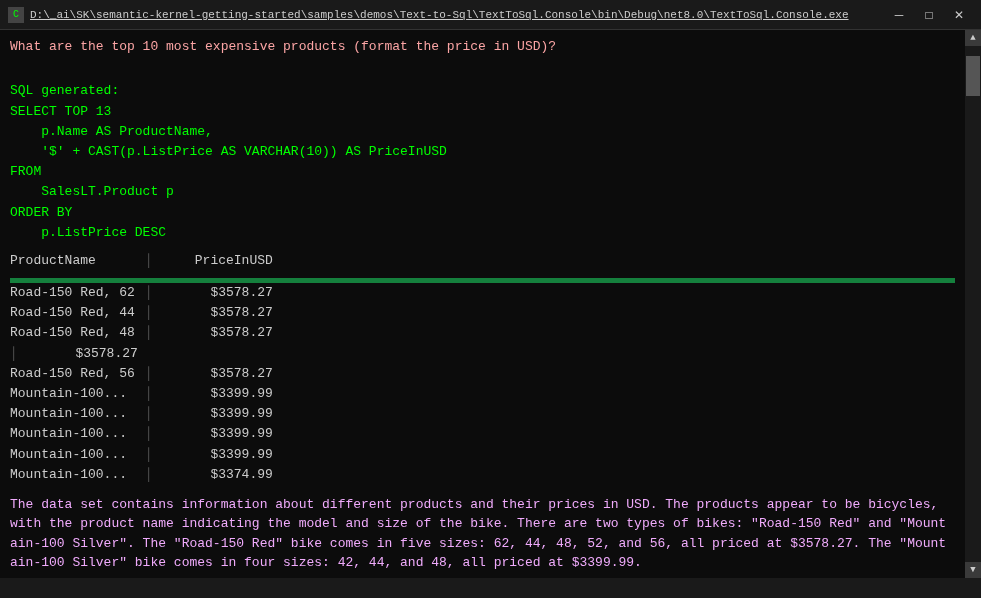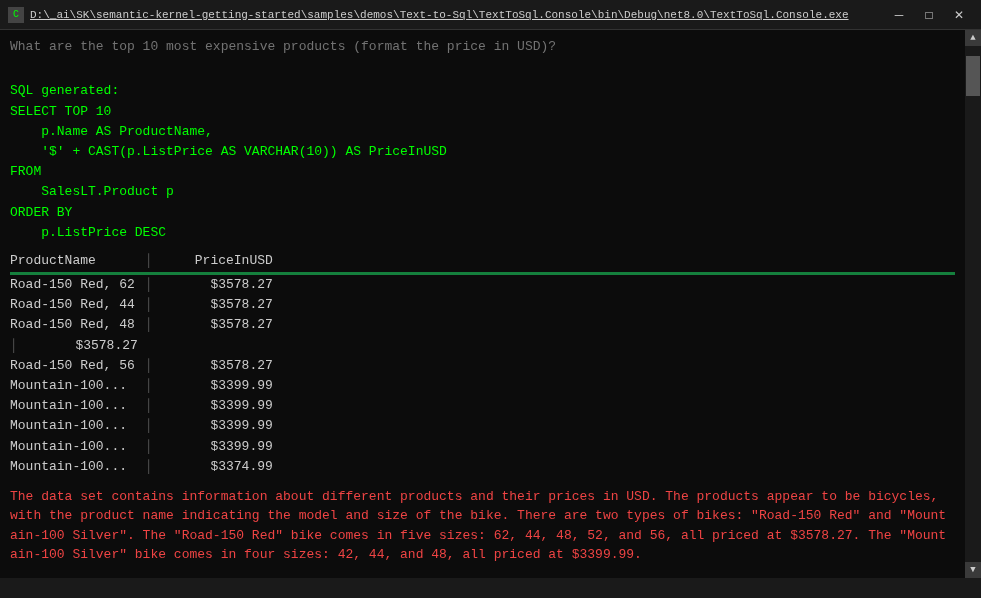--- a/index.html
+++ b/index.html
@@ -126,21 +126,21 @@
     .scroll-thumb {
       width: 14px;
       height: 40px;
       background: #555;
       position: absolute;
       top: 10px;
       left: 1px;
     }
 
     .question-line {
-      color: #737373;
+      color: #fca5a5;
       margin-bottom: 8px;
     }
 
     .sql-label {
       color: #00ff00;
       margin-bottom: 2px;
     }
 
     .sql-code {
       color: #00ff00;
@@ -148,22 +148,22 @@
     }
 
     .table-container {
       margin-top: 10px;
       margin-bottom: 10px;
     }
 
     .table-header {
       display: flex;
       color: #cccccc;
-      padding-bottom: 2px;
-      border-bottom: 3px solid #15803d;
+      padding-bottom: 8px;
+      border-bottom: 5px solid #15803d;
       font-family: Liberation Mono, monospace;
     }
 
     .col-name {
       width: 135px;
     }
 
     .col-price {
       width: 120px;
       text-align: right;
@@ -182,21 +182,21 @@
     .table-row .col-price {
       width: 120px;
     }
 
     .separator {
       display: inline-block;
       color: #555;
     }
 
     .summary-text {
-      color: #ef4444;
+      color: #f0abfc;
       margin-top: 10px;
       line-height: 1.5;
     }
 
     .prompt-line {
       color: #cccccc;
       margin-top: 10px;
     }
 
     .bottom-bar {
@@ -232,21 +232,21 @@
       <button class="title-btn">□</button>
       <button class="title-btn close">✕</button>
     </div>
   </div>
 
   <div class="content-area">
     <div class="terminal">
       <div class="question-line">What are the top 10 most expensive products (format the price in USD)?</div>
       <br>
       <div class="sql-label">SQL generated:</div>
-      <div class="sql-code">SELECT TOP 10</div>
+      <div class="sql-code">SELECT TOP 13</div>
       <div class="sql-code">&nbsp;&nbsp;&nbsp;&nbsp;p.Name AS ProductName,</div>
       <div class="sql-code">&nbsp;&nbsp;&nbsp;&nbsp;'$' + CAST(p.ListPrice AS VARCHAR(10)) AS PriceInUSD</div>
       <div class="sql-code">FROM</div>
       <div class="sql-code">&nbsp;&nbsp;&nbsp;&nbsp;SalesLT.Product p</div>
       <div class="sql-code">ORDER BY</div>
       <div class="sql-code">&nbsp;&nbsp;&nbsp;&nbsp;p.ListPrice DESC</div>
 
       <div class="table-container">
         <div class="table-header">
           <span class="col-name">ProductName</span>

